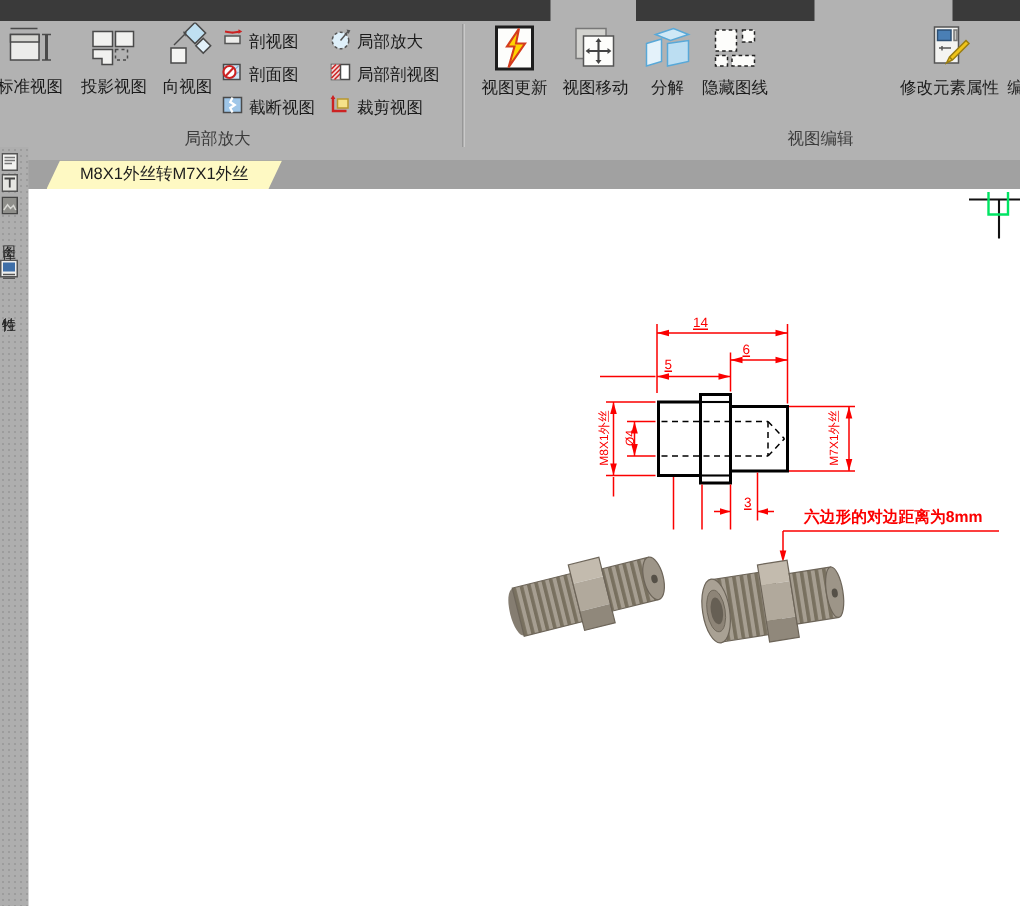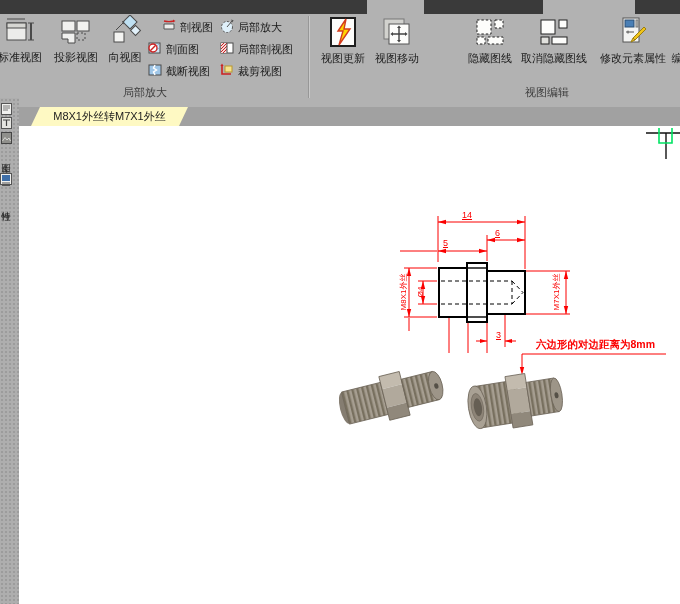--- a/index.html
+++ b/index.html
@@ -84,21 +84,21 @@
           <rect x="17" y="2" width="10" height="10" transform="rotate(45 22 7)" fill="#bfe0f2" stroke="#4a4a4a"></rect>
           <rect x="24" y="12" width="7" height="7" transform="rotate(45 27.5 15.5)" fill="#e2f1fa" stroke="#4a4a4a"></rect>
           <rect x="6" y="17" width="10" height="10" fill="#f4f4f2" stroke="#4a4a4a"></rect>
           <path d="M8 15 L15 8" stroke="#4a4a4a" fill="none"></path>
           <path d="M14 6 L16.5 6.5 L15.5 9.5 z" fill="#4a4a4a"></path>
         </svg>
       </div>
       <div class="lbl">向视图</div>
     </div>
 
-    <div class="btnS" style="left:161px;top:4px;">
+    <div class="btnS" style="left:147px;top:4px;">
       <span>
         <svg width="16" height="16" viewBox="0 0 16 16">
           <path d="M3 6 h10 v5 h-10 z" fill="#ededeb" stroke="#555"></path>
           <path d="M3 3 C8 4 8 4 13 3" fill="none" stroke="#c22" stroke-width="1.4"></path>
           <path d="M12 1.5 L14.5 3 L12 4.5 z" fill="#c22"></path>
         </svg>
       </span>
       <span class="lbl">剖视图</span>
     </div>
 
@@ -177,44 +177,43 @@
     <div class="btnT" style="left:317px;width:52px;">
       <div class="ico">
         <svg width="34" height="34" viewBox="0 0 34 34">
           <rect x="5" y="3" width="24" height="28" fill="#fdfdfb" stroke="#1d1d1d" stroke-width="2"></rect>
           <path d="M20 4 L12 16 h5 L13 30 L24 14 h-6 z" fill="#ffd400" stroke="#d43c1e" stroke-width="1.4"></path>
         </svg>
       </div>
       <div class="lbl">视图更新</div>
     </div>
 
+    <div class="btnT" style="left:424px;width:42px;">
+      <div class="ico">
+        <svg width="36" height="34" viewBox="0 0 36 34">
+          <polygon points="10,8 22,4 32,8 20,12" fill="#cfe8f6" stroke="#58a8d8"></polygon>
+          <polygon points="4,14 14,11 14,26 4,29" fill="#e4f2fa" stroke="#58a8d8"></polygon>
+          <polygon points="18,14 32,12 32,26 18,29" fill="#bcdef2" stroke="#58a8d8"></polygon>
+        </svg>
+      </div>
+      <div class="lbl">分解</div>
+    </div>
 
     <div class="btnT" style="left:465px;width:50px;">
       <div class="ico">
         <svg width="34" height="34" viewBox="0 0 34 34">
           <rect x="4" y="5" width="14" height="14" fill="#fdfdfb" stroke="#222" stroke-dasharray="2.4 2"></rect>
           <rect x="22" y="5" width="8" height="8" fill="#fdfdfb" stroke="#222" stroke-dasharray="2.4 2"></rect>
           <rect x="4" y="22" width="8" height="7" fill="#fdfdfb" stroke="#222" stroke-dasharray="2.4 2"></rect>
           <rect x="15" y="22" width="15" height="7" fill="#fdfdfb" stroke="#222" stroke-dasharray="2.4 2"></rect>
         </svg>
       </div>
       <div class="lbl">隐藏图线</div>
     </div>
 
-    <div class="btnT" style="left:517px;width:74px;">
-      <div class="ico">
-        <svg width="34" height="34" viewBox="0 0 34 34">
-          <rect x="4" y="5" width="14" height="14" fill="#fdfdfb" stroke="#222"></rect>
-          <rect x="22" y="5" width="8" height="8" fill="#fdfdfb" stroke="#222"></rect>
-          <rect x="4" y="22" width="8" height="7" fill="#e2e2de" stroke="#222"></rect>
-          <rect x="15" y="22" width="15" height="7" fill="#fdfdfb" stroke="#222"></rect>
-        </svg>
-      </div>
-      <div class="lbl">取消隐藏图线</div>
-    </div>
 
     <div class="btnT" style="left:593px;width:80px;">
       <div class="ico">
         <svg width="34" height="34" viewBox="0 0 34 34">
           <rect x="7" y="3" width="16" height="24" fill="#f4f4f2" stroke="#555"></rect>
           <rect x="9" y="5" width="9" height="7" fill="#4a7fb5" stroke="#2d4f73"></rect>
           <rect x="20" y="5" width="2" height="7" fill="#c9c9c5" stroke="#777"></rect>
           <path d="M10 17 h8 M12 15.6 v3" stroke="#555"></path>
           <path d="M28 12 L17 23 l-2 4 4-2 L30 14 z" fill="#f0c419" stroke="#9a7d12"></path>
           <path d="M17 23 l2 2" stroke="#9a7d12"></path>

